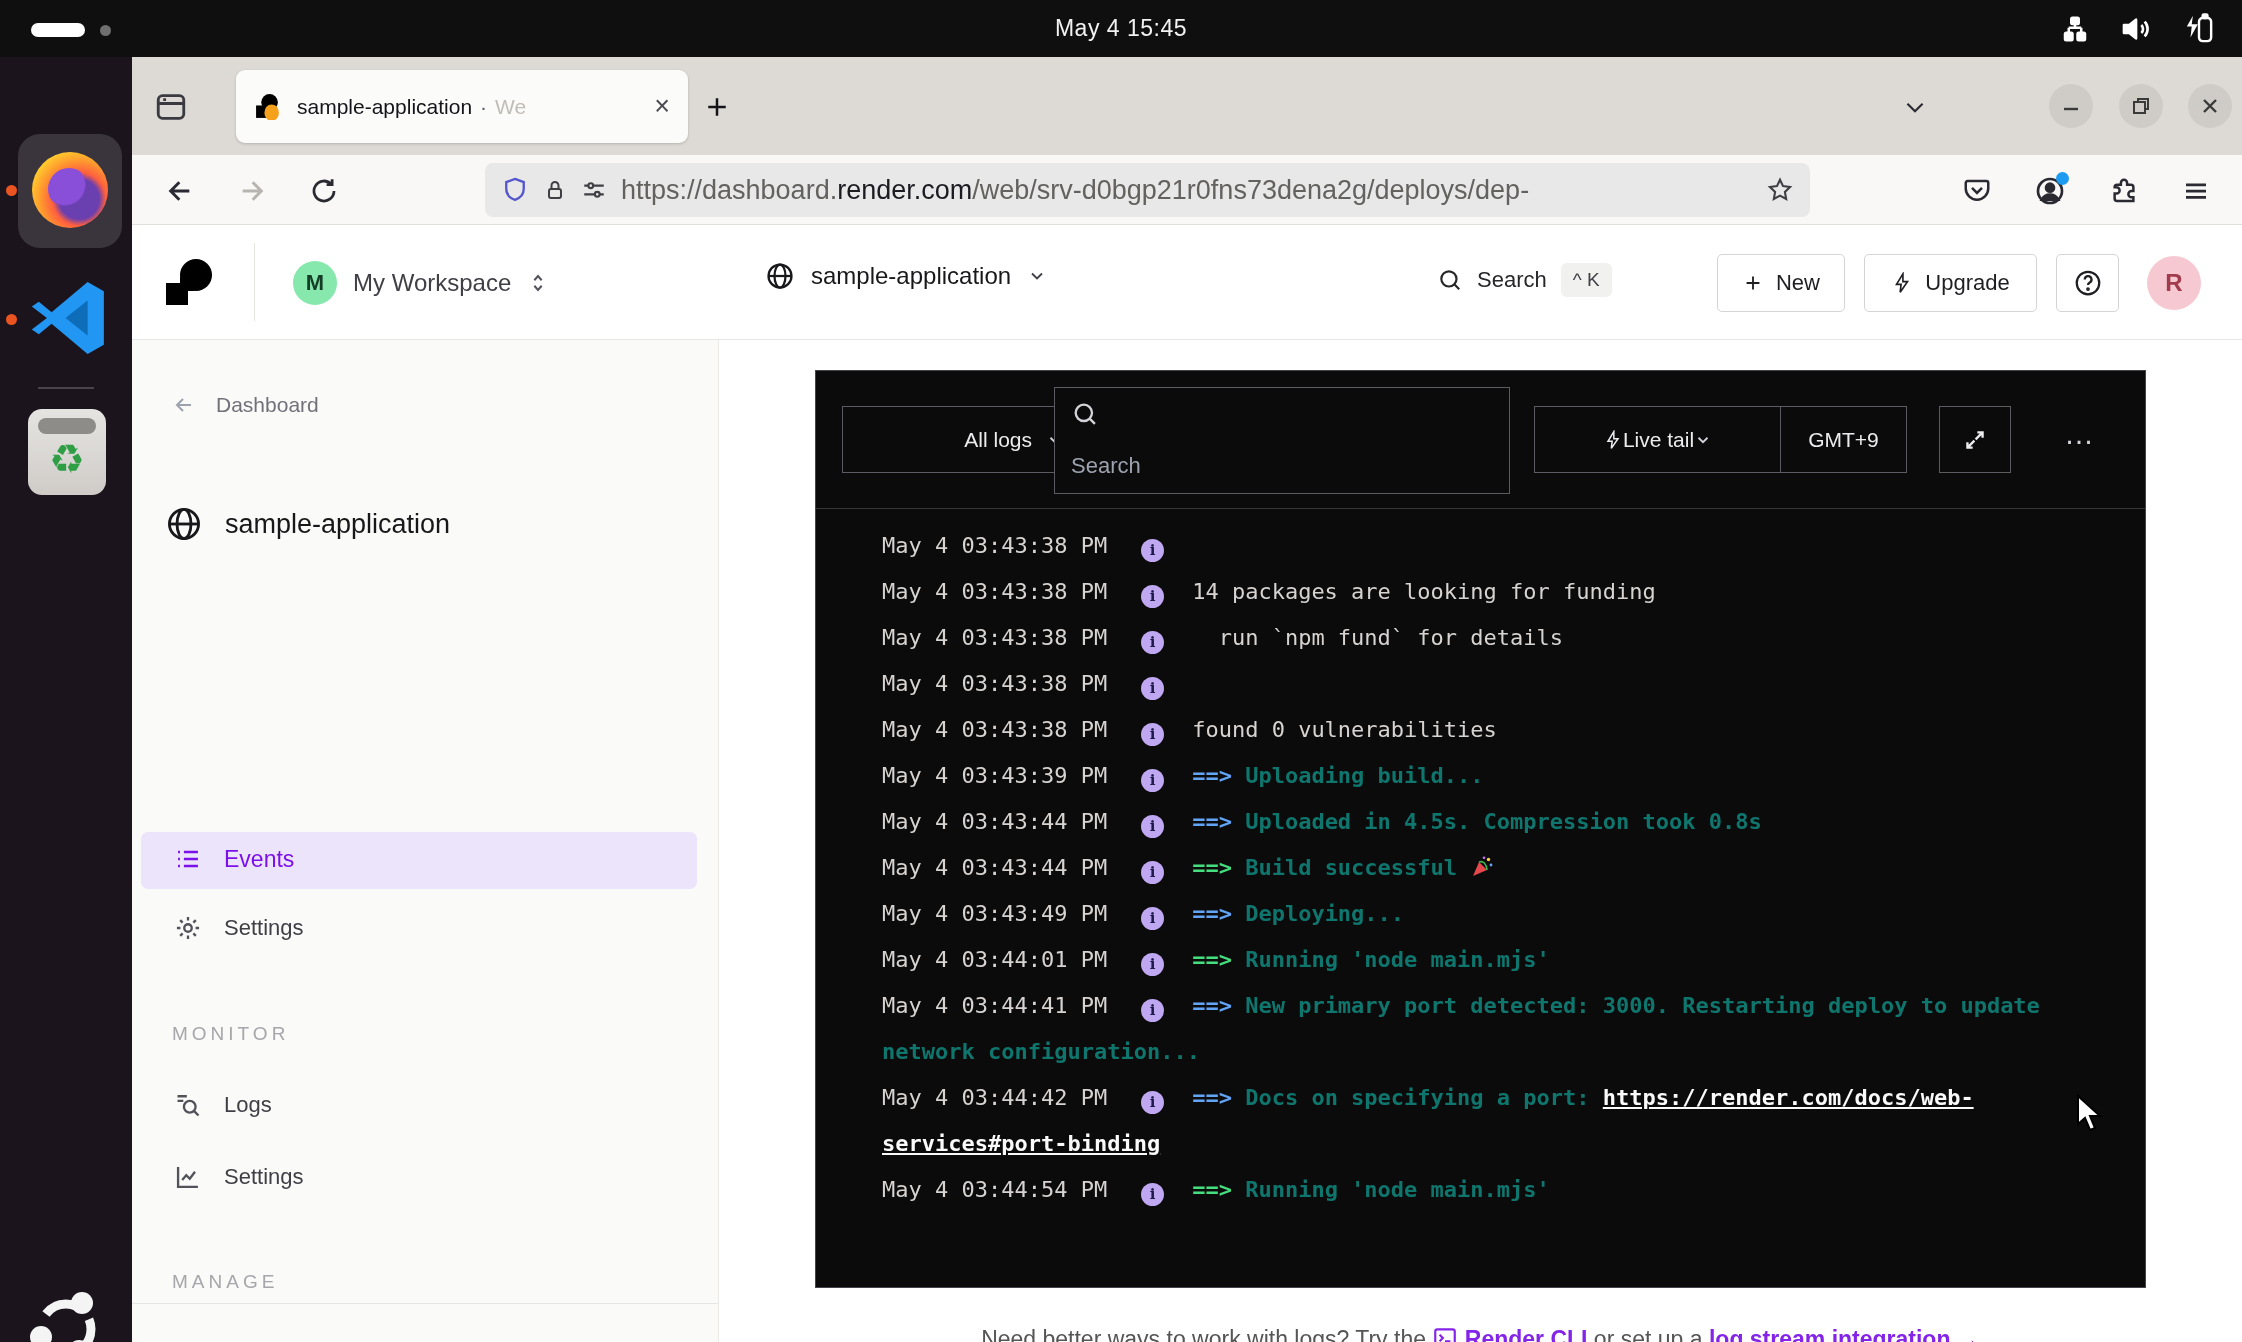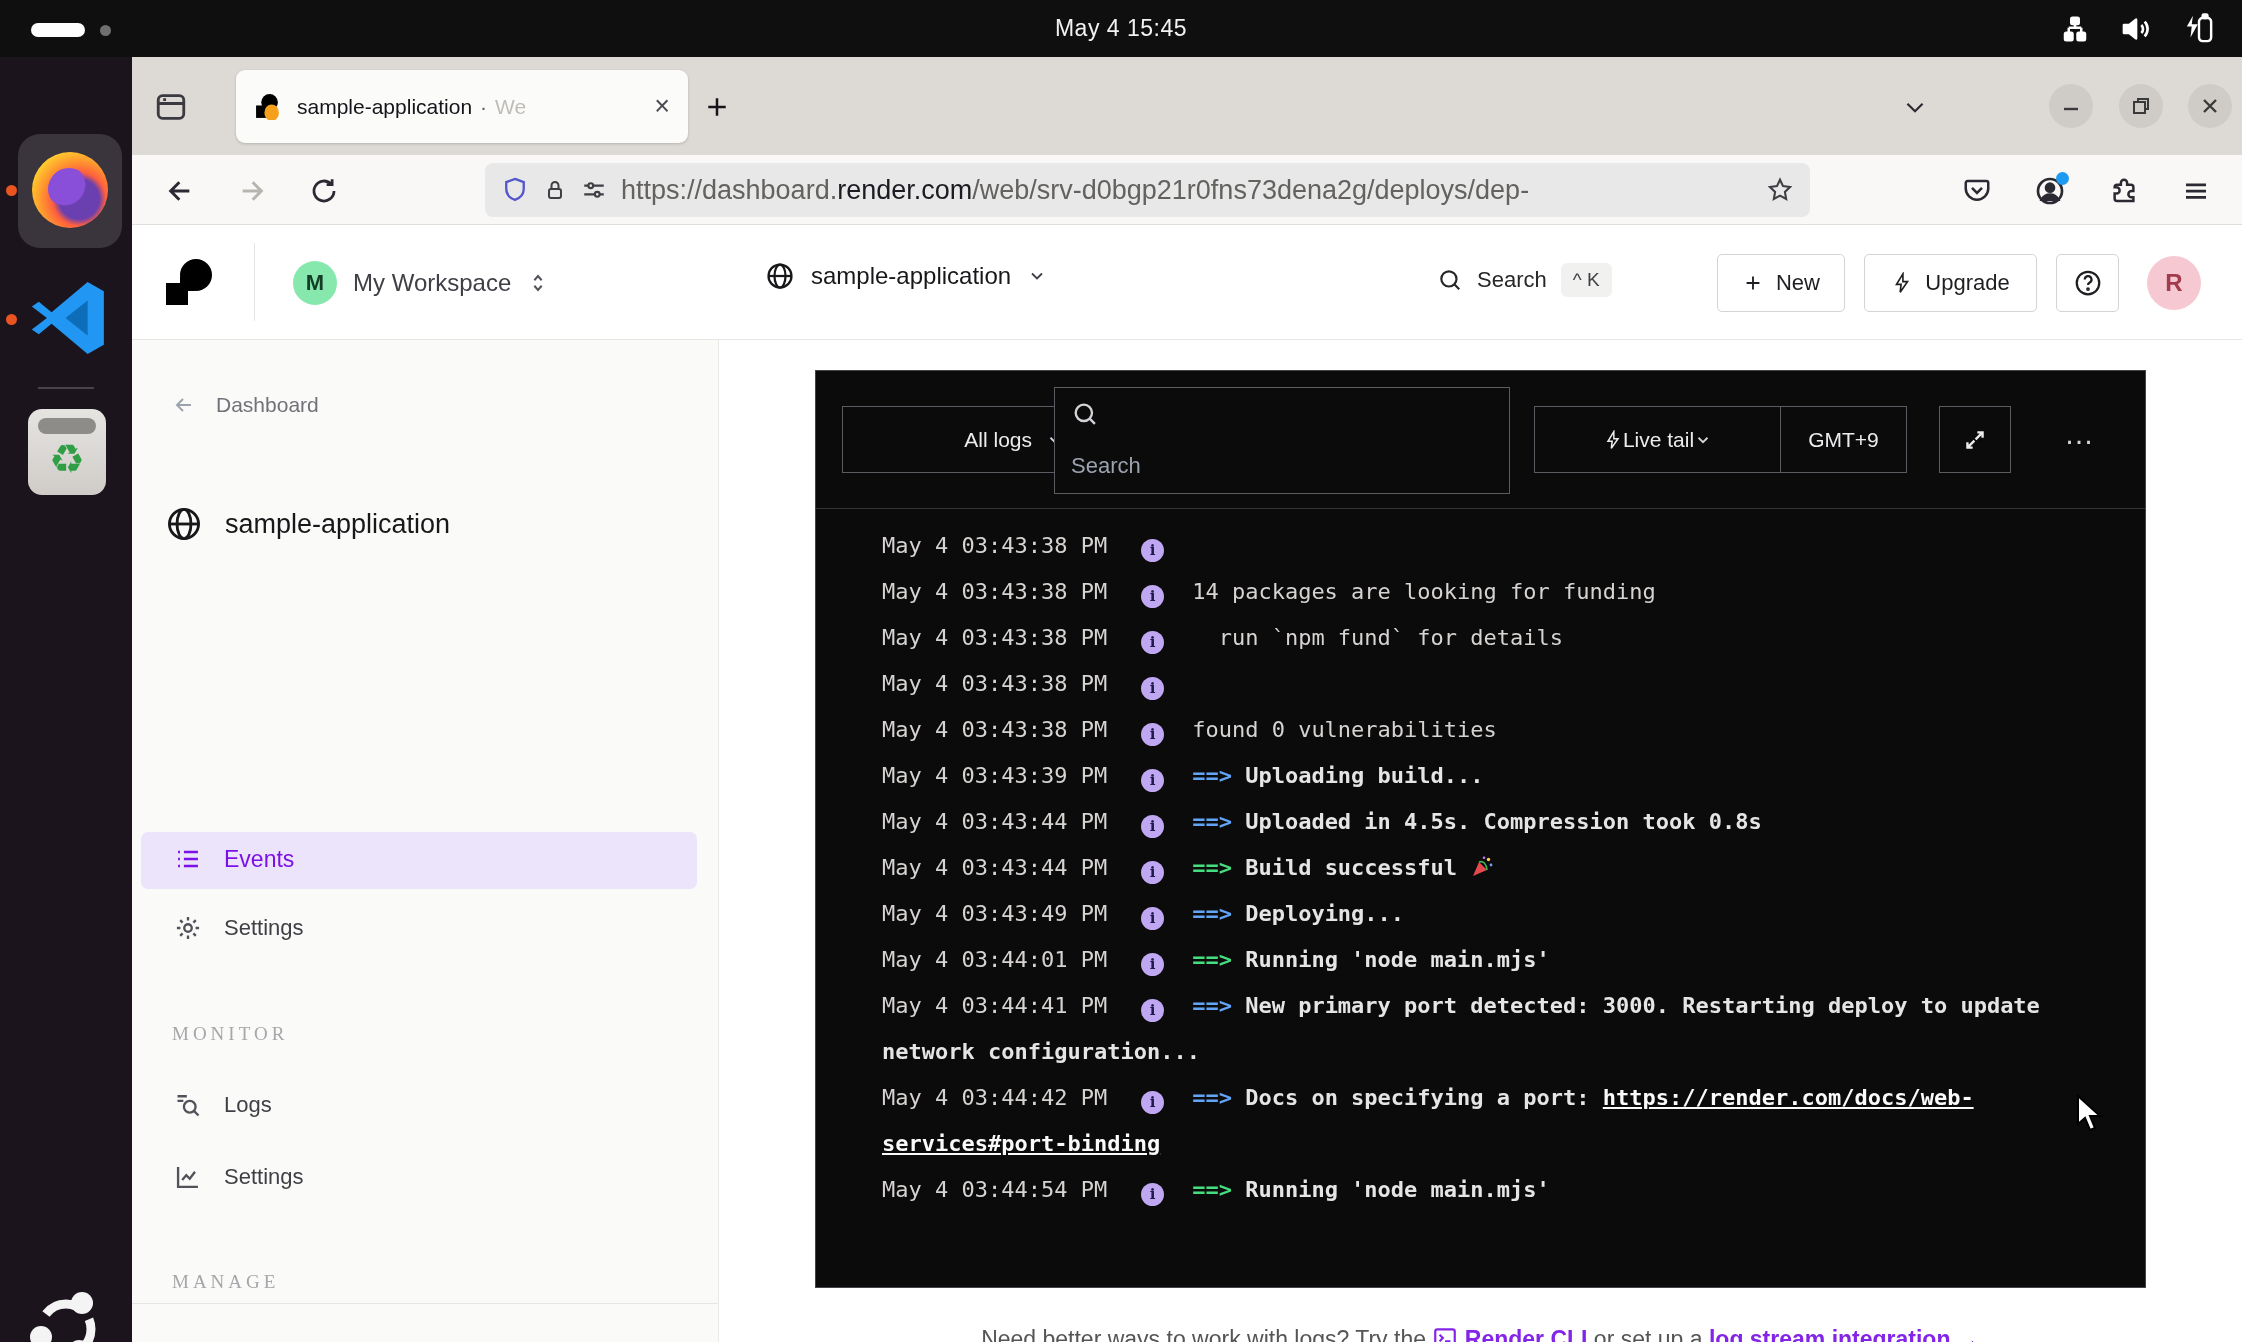--- a/index.html
+++ b/index.html
@@ -53,36 +53,36 @@
   .app-header{position:absolute;left:0;top:168px;width:2110px;height:115px;background:#fff;border-bottom:1px solid #e7e6e3;box-sizing:border-box;}
   .logo-divider{position:absolute;left:122px;top:18px;width:1px;height:78px;background:#e5e4e1;}
   .avatar{border-radius:50%;display:flex;align-items:center;justify-content:center;font-weight:bold;}
   .hdr-item{position:absolute;display:flex;align-items:center;color:#27272a;}
   .btn{position:absolute;top:29px;height:58px;border:1px solid #d4d4d2;border-radius:5px;background:#fff;
        display:flex;align-items:center;justify-content:center;gap:12px;font-size:22px;color:#1f1f23;box-sizing:border-box;}
   .kbd{background:#f1f1ef;border-radius:6px;padding:6px 12px;font-size:19px;color:#3f3f46;}
   .sidebar{position:absolute;left:0;top:283px;width:587px;height:1002px;background:#fafaf8;border-right:1px solid #eceae7;box-sizing:border-box;}
   .side-item{position:absolute;display:flex;align-items:center;gap:20px;font-size:22px;color:#3f3f46;}
   .side-item .ic{width:32px;display:flex;justify-content:center;color:#52525b;}
-  .side-heading{position:absolute;left:40px;font-size:19px;letter-spacing:4px;color:#a6a6ab;font-family:Liberation Serif, serif;}
+  .side-heading{position:absolute;left:40px;font-size:19px;letter-spacing:4px;color:#a6a6ab;font-family:Liberation Sans, sans-serif;}
   .events-pill{position:absolute;left:9px;top:492px;width:556px;height:57px;border-radius:7px;background:#ece4fb;}
   .side-sep{position:absolute;left:0;top:963px;width:100%;height:1px;background:#e7e6e3;}
   .main{position:absolute;left:587px;top:283px;width:1523px;height:1002px;background:#fff;}
   
   .panel{position:absolute;left:683px;top:313px;width:1331px;height:918px;background:#0b0b0c;border:1px solid #44444a;box-sizing:border-box;}
   .ltoolbar{position:absolute;left:0;top:0;width:100%;height:138px;border-bottom:1px solid #333338;box-sizing:border-box;}
   .lt-box{position:absolute;border:1px solid #5b5b61;color:#ececee;font-size:21px;display:flex;align-items:center;box-sizing:border-box;background:#0b0b0c;}
   .logarea{position:absolute;left:28px;top:152px;width:1277px;font-family:"DejaVu Sans Mono",monospace;font-size:22px;line-height:46px;color:#d6d3d1;}
   .log-line{white-space:pre-wrap;overflow-wrap:anywhere;margin-left:38px;}
   .lg-time{color:#d6d3d1;}
   .lg-info{display:inline-flex;width:23px;height:23px;border-radius:50%;background:#bfa7f2;color:#1e1b4b;
            font-size:15px;font-weight:bold;align-items:center;justify-content:center;vertical-align:-2px;
            margin:0 28px 0 34px;line-height:23px;font-family:"DejaVu Serif",serif;}
   .lg-plain{color:#d6d3d1;}
-  .lg-bold{color:#e5e5e5;font-weight:bold;}
+  .lg-bold{color:#0f766e;font-weight:bold;}
   .lg-arrow-blue{color:#62a4f5;font-weight:bold;}
   .lg-arrow-green{color:#44de7e;font-weight:bold;}
   .lg-link{color:#fafafa;font-weight:bold;text-decoration:underline;}
   .lg-party svg{vertical-align:-4px;}
   .page-footer{position:absolute;left:683px;top:1268px;width:1331px;text-align:center;font-size:23px;color:#555;white-space:nowrap;}
   .page-footer .plink{color:#8324e8;font-weight:bold;}
   .cursor{position:absolute;left:2074px;top:1094px;}
   svg{display:block;}
 </style>
 </head>

